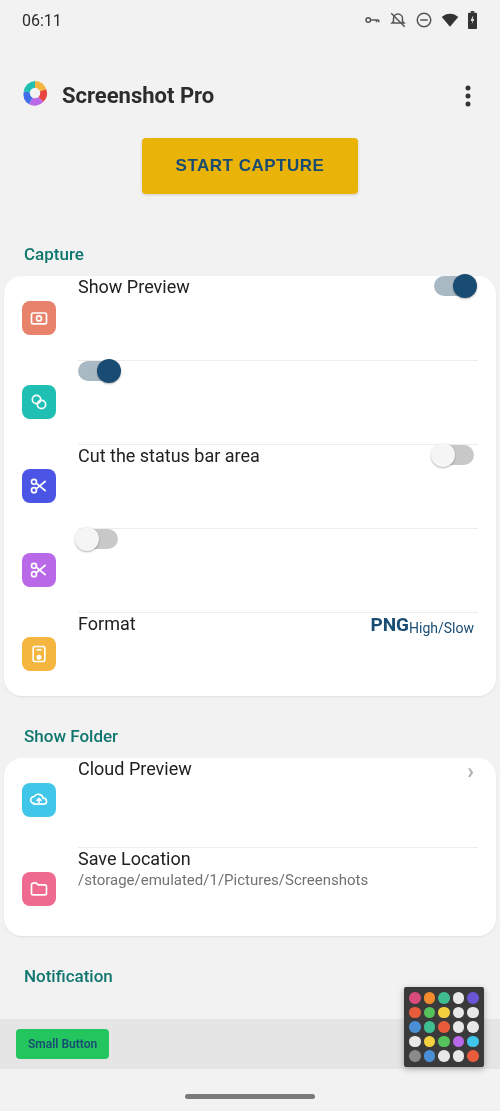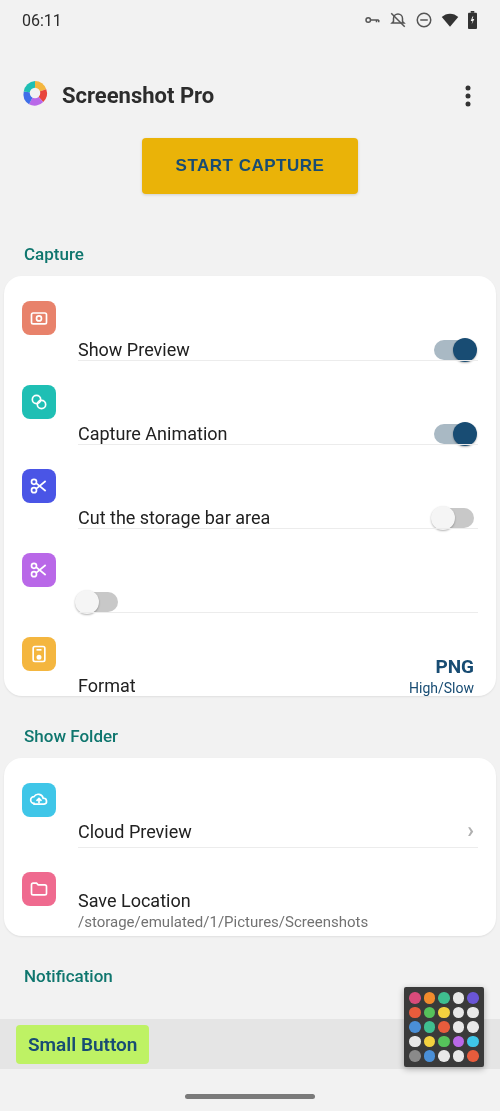--- a/index.html
+++ b/index.html
@@ -64,37 +64,37 @@
   .row {
     display:flex;
     align-items:center;
     min-height: 84px;
     padding: 0 18px;
     position:relative;
   }
   .row-inner {
     flex:1;
     display:flex;
-    align-items:flex-end;
+    align-items:flex-start;
     border-top: 1px solid #ececec;
     min-height: 84px;
     padding-right: 4px;
   }
   .row:first-child .row-inner { border-top:none; }
   .row .icon {
     width: 34px; height: 34px;
     border-radius: 8px;
     margin-right: 22px;
     display:flex; align-items:center; justify-content:center;
     flex-shrink:0;
   }
   .row .label { font-size: 18px; color:#212121; flex:1; }
   .row .sub { font-size: 15px; color:#727272; margin-top:2px; }
   .row .textcol { flex:1; display:flex; flex-direction:column; justify-content:center; }
-  .row .trailing { display:flex; flex-direction:column; align-items:flex-end; }
+  .row .trailing { display:flex; flex-direction:row; align-items:flex-end; }
   .row .trailing .main { font-size:19px; font-weight:700; color:#184c73; }
   .row .trailing .sub { font-size:14px; color:#184c73; }
 
   .toggle {
     width: 40px; height: 20px;
     border-radius: 20px;
     position: relative;
     cursor:pointer;
   }
   .toggle .knob {
@@ -112,24 +112,24 @@
   .bottom-bar {
     position:absolute;
     bottom: 42px; left:0; right:0;
     height: 50px;
     background:#e5e5e5;
     display:flex; align-items:center;
     padding: 0 16px;
     gap:12px;
   }
   .small-btn {
-    background:#bef264;
+    background:#22c55e;
     border-radius:4px;
     padding: 8px 12px;
-    font-size:19px;
+    font-size:12px;
     font-weight:600;
     color:#184c73;
   }
   .photo-icon {
     width:26px; height:26px;
     color:#4a8fd6;
     margin-left:auto;
   }
   .thumb {
     position:absolute;
@@ -228,37 +228,36 @@
   </div>
 
   <div class="row">
     <div class="icon" style="background:#1fbfb4">
       <svg width="20" height="20" viewBox="0 0 24 24" fill="none" stroke="#fff" stroke-width="2">
           <circle cx="9" cy="9" r="5"></circle>
           <circle cx="15" cy="15" r="5"></circle>
         </svg>
     </div>
     <div class="row-inner">
-      <div class="label">Capture Animation</div>
       <div class="toggle on">
           <div class="knob"></div>
         </div>
     </div>
   </div>
 
   <div class="row">
     <div class="icon" style="background:#4a55e6">
       <svg width="20" height="20" viewBox="0 0 24 24" fill="none" stroke="#fff" stroke-width="2">
           <circle cx="6" cy="7" r="3"></circle>
           <circle cx="6" cy="17" r="3"></circle>
           <path d="M8.5 8.5L20 18M8.5 15.5L20 6"></path>
         </svg>
     </div>
     <div class="row-inner">
-      <div class="label">Cut the storage bar area</div>
+      <div class="label">Cut the status bar area</div>
       <div class="toggle off">
           <div class="knob"></div>
         </div>
     </div>
   </div>
 
   <div class="row">
     <div class="icon" style="background:#b968e8">
       <svg width="20" height="20" viewBox="0 0 24 24" fill="none" stroke="#fff" stroke-width="2">
           <circle cx="6" cy="7" r="3"></circle>

